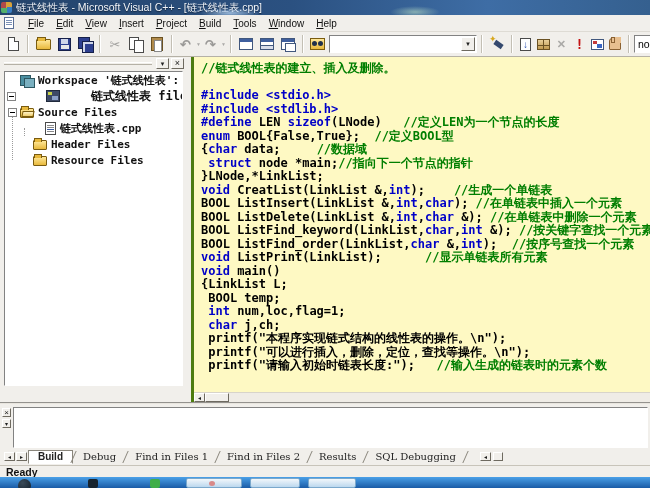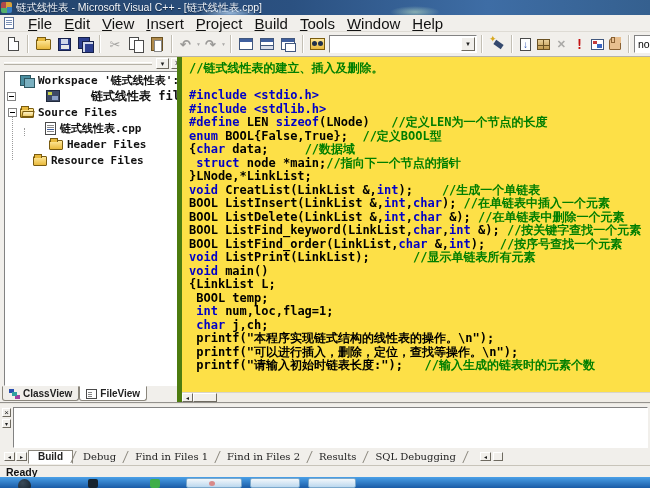--- a/index.html
+++ b/index.html
@@ -22,21 +22,21 @@
     background:radial-gradient(closest-side,rgba(200,235,200,.55),rgba(200,235,200,0))}
   .vs-logo{width:11px;height:11px;margin-right:4px;position:relative;flex:0 0 auto;
     background:conic-gradient(#d8a23a 0 25%,#3a7ec2 25% 50%,#53b06a 50% 75%,#b04a4a 75%);border-radius:2px}
   .title-text{color:#f2f6fb;font-size:10.5px;white-space:nowrap;text-shadow:0 1px 1px #12243c}
 
   
   .menubar{position:absolute;left:0;top:15px;width:650px;height:17px;background:var(--chrome);
     border-bottom:1px solid #dedbd4;display:flex;align-items:center;padding-left:4px}
   .mdi-doc-icon{width:10px;height:12px;background:#fff;border:1px solid #5a6f94;margin-right:8px;position:relative}
   .mdi-doc-icon::before{content:"";position:absolute;left:1px;top:2px;width:6px;height:1px;background:#7a90b5;box-shadow:0 2px 0 #7a90b5,0 4px 0 #7a90b5}
-  .menu-item{padding:11px 6px;font-size:15px;color:#111;white-space:nowrap}
+  .menu-item{padding:11px 6px;font-size:10px;color:#111;white-space:nowrap}
   .menu-item u{text-decoration:underline}
 
   
   .toolbar{position:absolute;left:0;top:32px;width:650px;height:25px;background:var(--chrome);
     border-bottom:1px solid #b5b1a6;display:flex;align-items:center;padding-left:3px;gap:1px}
   .tsep{width:2px;height:18px;margin:0 3px;border-left:1px solid #c3bfb4;border-right:1px solid #fff}
   .tbtn{width:20px;height:20px;display:flex;align-items:center;justify-content:center;position:relative;flex:0 0 auto}
   .tbtn.narrow{width:17px}
   .dim{opacity:.45;filter:grayscale(1)}
   .dd-arrow{font-size:6px;color:#555;margin-left:1px;width:7px;text-align:center}
@@ -124,22 +124,22 @@
   .ptab{height:15px;display:flex;align-items:center;padding:0 6px;font-size:10px;font-weight:bold;color:#222;
     background:var(--chrome);border:1px solid #8a867c;border-top:1px solid var(--chrome);border-radius:0 0 3px 3px;white-space:nowrap}
   .ptab.active{background:#fff;border-top:1px solid #fff;position:relative;z-index:2}
   .ptab .pt-ic{width:11px;height:10px;position:relative;margin-right:3px}
   .pt-classview::before{content:"";position:absolute;left:0;top:0;width:5px;height:4px;background:#2a50b0}
   .pt-classview::after{content:"";position:absolute;left:3px;top:3px;width:5px;height:4px;background:#30a0a0;box-shadow:3px 3px 0 #a040a0}
   .pt-fileview{background:#fff;border:1px solid #4a4a4a;width:8px;height:10px}
   .pt-fileview::before{content:"";position:absolute;left:1px;top:2px;width:4px;height:1px;background:#888;box-shadow:0 2px 0 #888,0 4px 0 #888}
 
   
-  .editor{position:absolute;left:177px;top:57px;right:0;height:345px;background:#fde047;
-    border-left:5px solid #4d7c0f;overflow:hidden}
+  .editor{position:absolute;left:191px;top:57px;right:0;height:345px;background:#fef9c3;
+    border-left:3px solid #4d7c0f;overflow:hidden}
   .code{position:absolute;inset:0;padding:5px 0 0 7px;overflow:hidden;
     font-family:"DejaVu Sans Mono",monospace;font-size:12px;font-weight:bold;line-height:13.5px}
   .code-line{white-space:pre;height:13.5px}
   .seg-kw{color:var(--kw)} .seg-cm{color:var(--cm)} .seg-tx{color:var(--tx)}
   .hscroll{position:absolute;left:0;right:0;bottom:0;height:10px;background:#efece6;border-top:1px solid #d8d4ca;display:flex}
   .sbtn{width:11px;height:9px;background:var(--chrome);border:1px solid;border-color:#fff #6e6a60 #6e6a60 #fff;
     display:flex;align-items:center;justify-content:center;font-size:5px;color:#222;flex:0 0 auto}
   .sbtn.left::before{content:"◄"} .sbtn.right::before{content:"►"}
   .sthumb{width:24px;height:9px;background:var(--chrome);border:1px solid;border-color:#fff #6e6a60 #6e6a60 #fff;flex:0 0 auto}
 
@@ -303,38 +303,28 @@
         </div>
         <div class="tree-row" style="padding-left: 3px;">
           <span class="expander"></span>
           <span class="t-ic ti-folder open"></span>
           <span>Source Files</span>
         </div>
         <div class="tree-row" style="padding-left: 40px;">
           <span class="t-ic ti-cpp"></span>
           <span>链式线性表.cpp</span>
         </div>
-        <div class="tree-row" style="padding-left: 44px;">
+        <div class="tree-row" style="padding-left: 28px;">
           <span class="t-ic ti-folder"></span>
           <span>Header Files</span>
         </div>
         <div class="tree-row" style="padding-left: 28px;">
           <span class="t-ic ti-folder"></span>
           <span>Resource Files</span>
         </div>
-      </div>
-    <div class="panel-tabs" id="panel-tabs">
-        <span class="ptab">
-          <span class="pt-ic pt-classview"></span>
-          <span>ClassView</span>
-        </span>
-        <span class="ptab active">
-          <span class="pt-ic pt-fileview"></span>
-          <span>FileView</span>
-        </span>
       </div>
   </div>
 
   <div class="editor">
     <div class="code" id="code-lines">
         <div class="code-line"><span class="seg-cm">//链式线性表的建立、插入及删除。</span></div>
         <div class="code-line">&nbsp;</div>
         <div class="code-line"><span class="seg-kw">#include &lt;stdio.h&gt;</span></div>
         <div class="code-line"><span class="seg-kw">#include &lt;stdlib.h&gt;</span></div>
         <div class="code-line"><span class="seg-kw">#define </span><span class="seg-tx">LEN </span><span class="seg-kw">sizeof</span><span class="seg-tx">(LNode)   </span><span class="seg-cm">//定义LEN为一个节点的长度</span></div>

